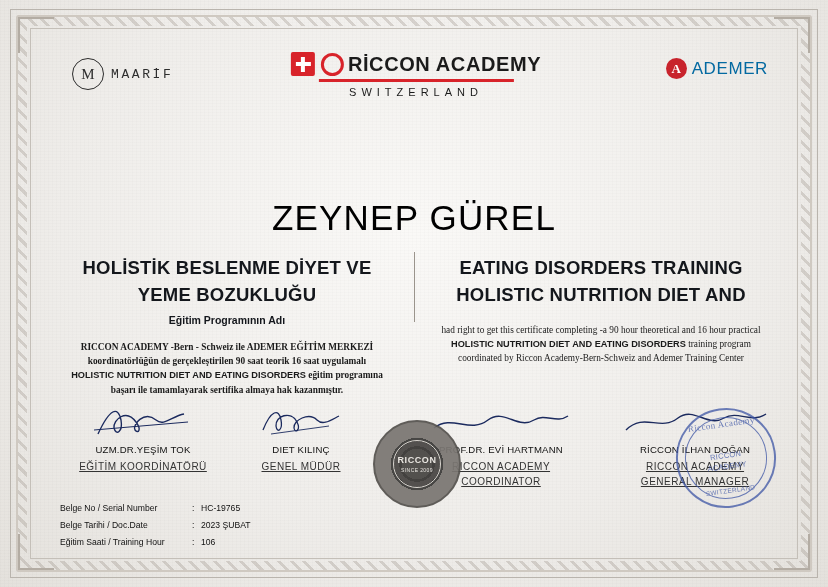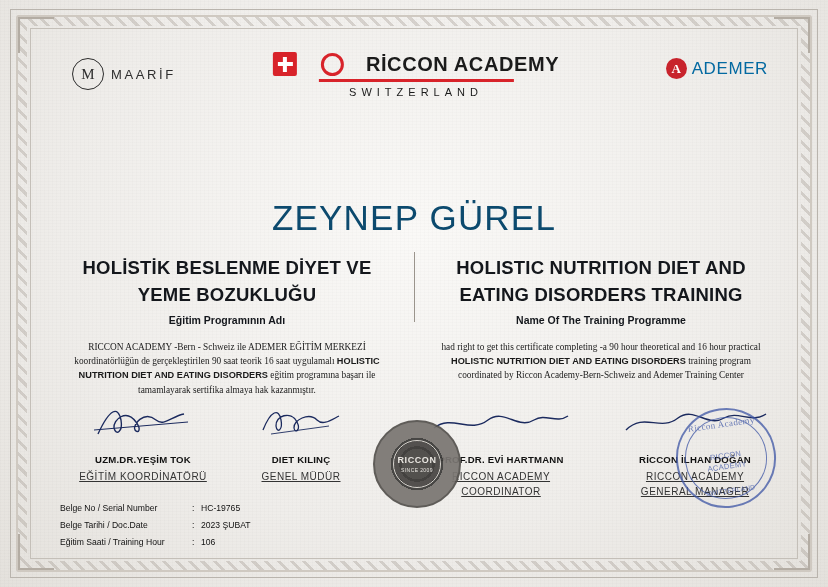--- a/index.html
+++ b/index.html
@@ -89,34 +89,34 @@
     border-radius: 50%;
     display: flex; align-items: center; justify-content: center;
     font-size: 15px;
     color: #2d2d2d;
     font-family: "Liberation Serif", serif;
   }
   .maarif-text {
     font-size: 13px;
     letter-spacing: 2.6px;
     color: #2d2d2d;
-    font-family: Liberation Sans, sans-serif;
+    font-family: Liberation Mono, monospace;
   }
   .riccon-logo {
     position: absolute;
     left: 50%;
     transform: translateX(-50%);
     top: 0;
     text-align: center;
   }
   .riccon-row {
     display: flex;
     align-items: center;
     justify-content: center;
-    gap: 24px;
+    gap: 6px;
   }
   .swiss-flag {
     width: 24px; height: 24px;
     background: #d8232a;
     position: relative;
     border-radius: 2px;
   }
   .swiss-flag:before, .swiss-flag:after {
     content: "";
     position: absolute;
@@ -174,21 +174,21 @@
   }
 
   
   .recipient {
     position: absolute;
     top: 198px;
     left: 0; right: 0;
     text-align: center;
     font-size: 35px;
     letter-spacing: 1.2px;
-    color: #0c4a6e;
+    color: #000000;
     font-family: "Liberation Sans", sans-serif;
   }
 
   
   .divider {
     position: absolute;
     left: 414px;
     top: 252px;
     width: 1px;
     height: 70px;
@@ -220,20 +220,21 @@
   .col-body {
     margin-top: 14px;
     font-size: 9.3px;
     line-height: 1.55;
     color: #1a1a1a;
     text-align: center;
     font-family: "Liberation Serif", serif;
   }
   .col-body.left-body {
     padding: 0 14px;
+    font-weight: bold;
   }
   .col-body.right-body {
     padding: 0 6px;
   }
   .col-body b { font-family: "Liberation Sans", sans-serif; font-size: 9.2px; }
 
   
   .sig {
     position: absolute;
     text-align: center;
@@ -243,24 +244,24 @@
   .sig-2 { left: 216px; top: 400px; }
   .sig-3 { left: 416px; top: 400px; }
   .sig-4 { left: 610px; top: 400px; }
   .sig-ink {
     height: 42px;
     position: relative;
   }
   .sig-ink svg { position: absolute; left: 50%; top: 0; transform: translateX(-50%); }
   .sig-name {
     font-size: 9.6px;
-    font-weight: bold;
+    font-weight: normal;
     color: #111;
     letter-spacing: 0.2px;
-    margin-top: 12px;
+    margin-top: 2px;
   }
   .sig-role {
     font-size: 10px;
     color: #333;
     letter-spacing: 0.5px;
     margin-top: 4px;
     line-height: 1.5;
     text-decoration: underline;
   }
 
@@ -388,24 +389,23 @@
       <div class="col-title">
         <span class="ln">HOLİSTİK BESLENME DİYET VE</span>
         <span class="ln">YEME BOZUKLUĞU</span>
       </div>
       <div class="col-sub">Eğitim Programının Adı</div>
       <div class="col-body left-body"><span>RICCON ACADEMY -Bern - Schweiz ile ADEMER EĞİTİM MERKEZİ koordinatörlüğün de gerçekleştirilen 90 saat teorik 16 saat uygulamalı </span><b>HOLISTIC NUTRITION DIET AND EATING DISORDERS</b><span> eğitim programına başarı ile tamamlayarak sertifika almaya hak kazanmıştır.</span></div>
     </div>
 
     <div class="col right">
       <div class="col-title">
+        <span class="ln">EATING DISORDERS TRAINING</span>
         <span class="ln">HOLISTIC NUTRITION DIET AND</span>
-        <span class="ln">EATING DISORDERS TRAINING</span>
-      </div>
-      <div class="col-sub">Name Of The Training Programme</div>
+      </div>
       <div class="col-body right-body"><span>had right to get this certificate completing -a 90 hour theoretical and 16 hour practical </span><b>HOLISTIC NUTRITION DIET AND EATING DISORDERS</b><span> training program  coordinated by Riccon  Academy-Bern-Schweiz and Ademer Training Center</span></div>
     </div>
 
     <div class="sig sig-1">
       <div class="sig-ink">
         <svg width="110" height="42" viewBox="0 0 110 42">
           <path d="M10 34 C22 8, 30 6, 33 20 C35 32, 28 36, 26 28 C25 20, 38 8, 48 22 C54 30, 50 34, 47 30 C44 25, 56 10, 68 20 C76 27, 84 16, 96 14" fill="none" stroke="#1b2a5e" stroke-width="1.4"></path>
           <path d="M6 30 L100 22" fill="none" stroke="#1b2a5e" stroke-width="1"></path>
         </svg>
       </div>

